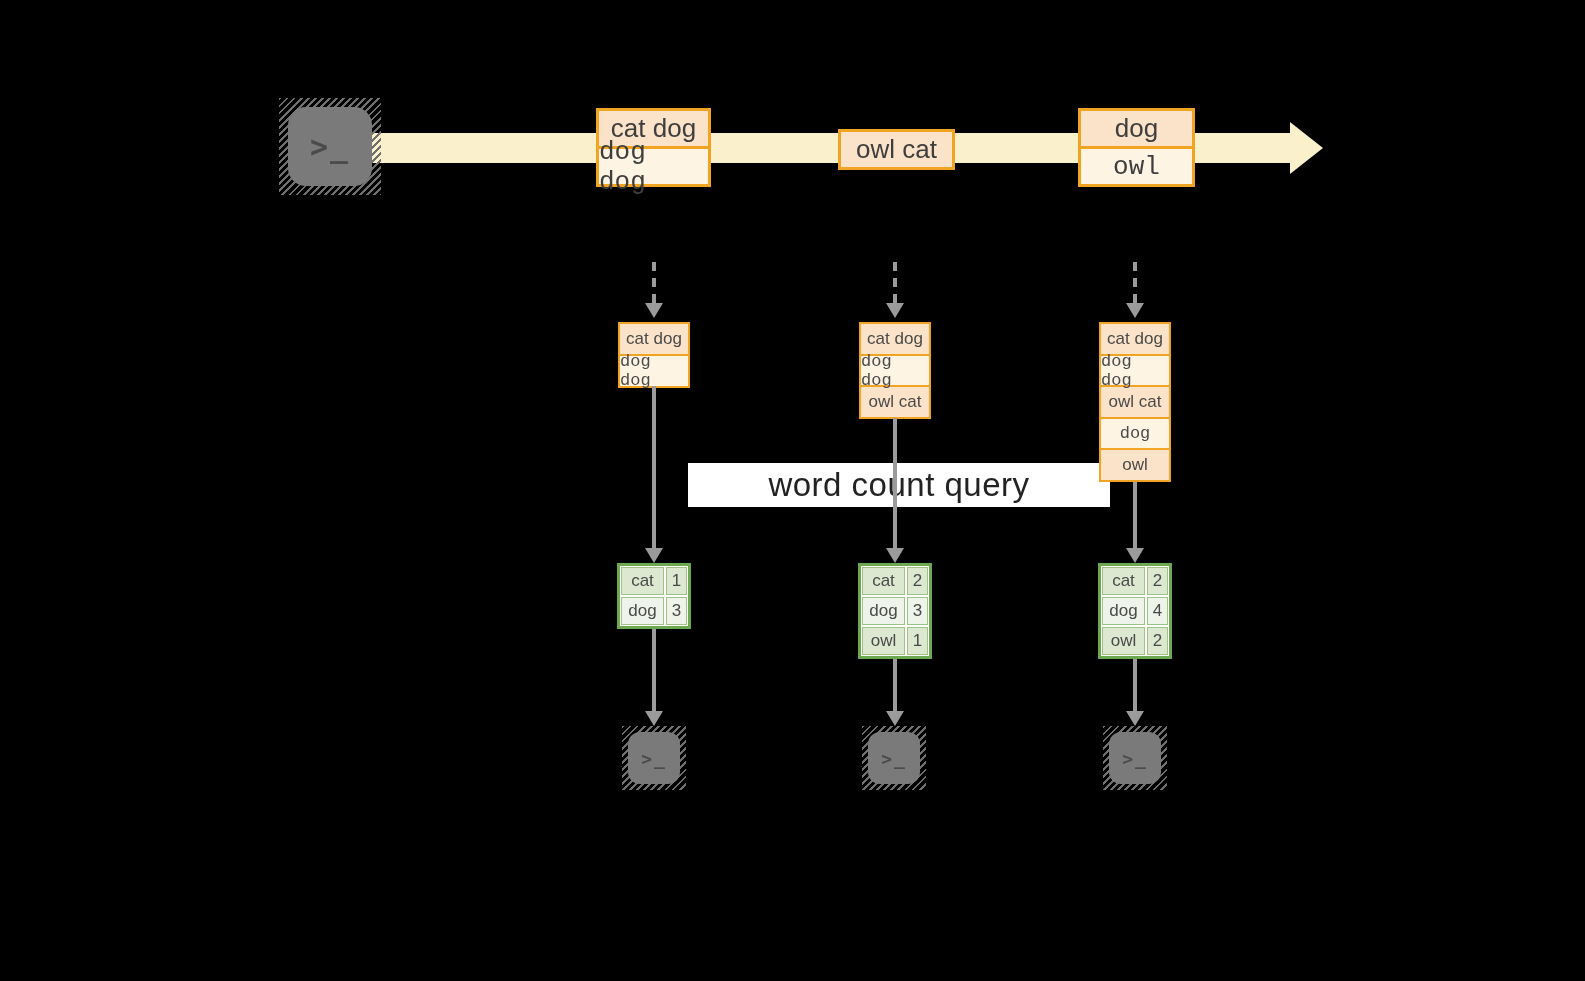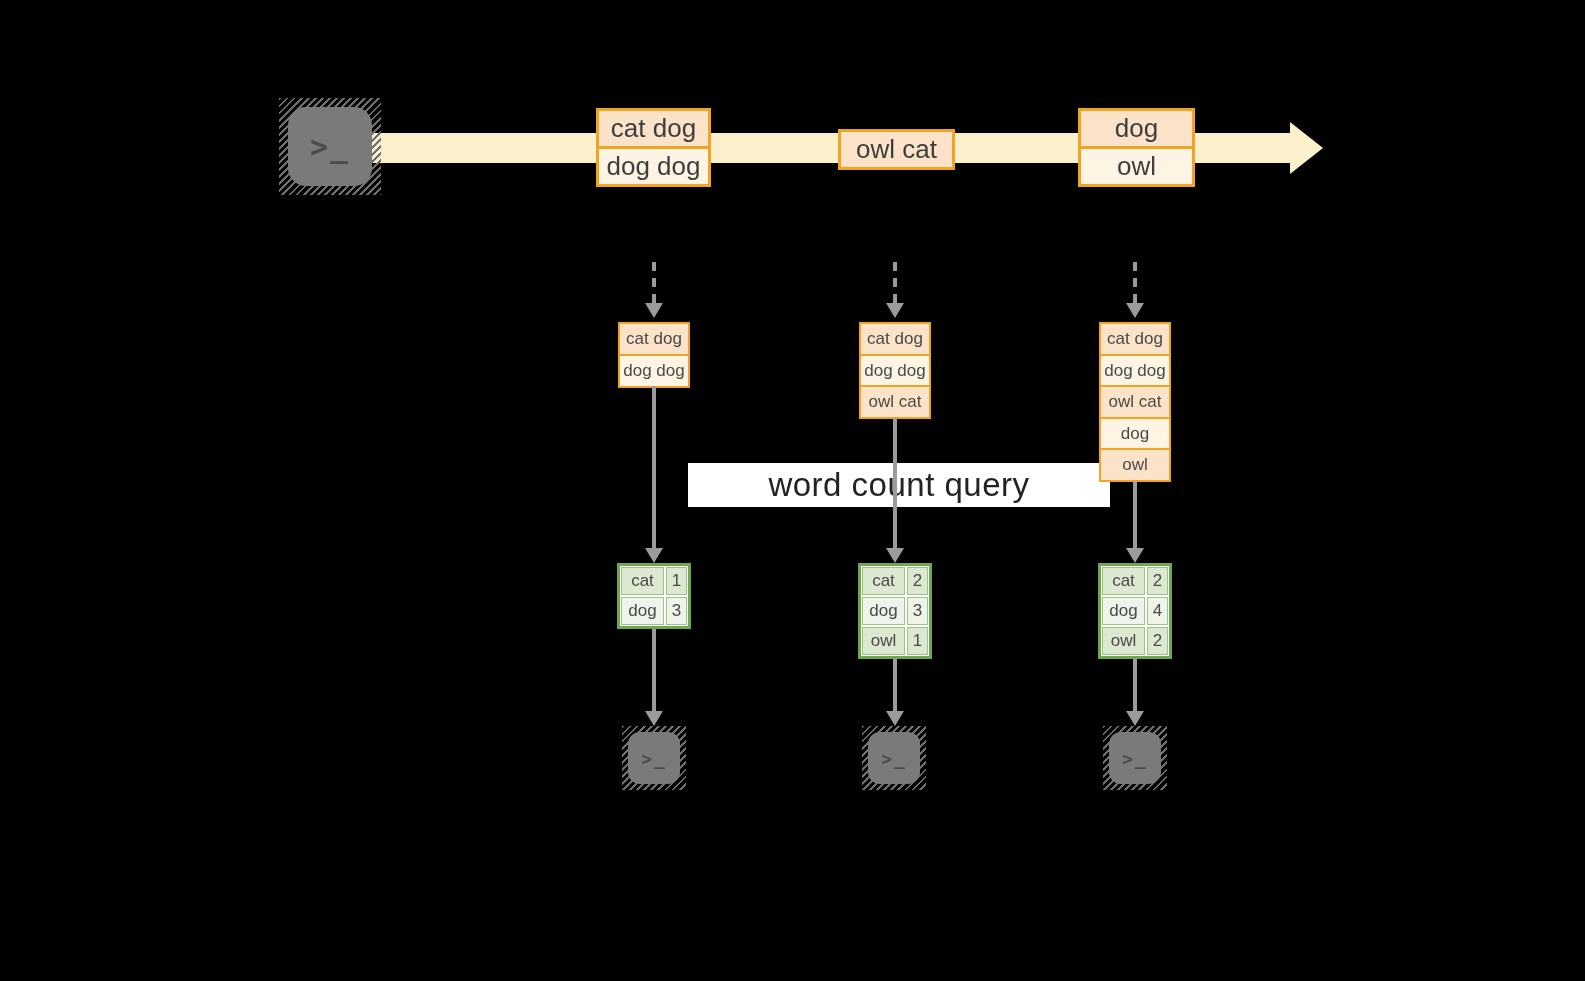--- a/index.html
+++ b/index.html
@@ -12,21 +12,21 @@
   
   .term{position:absolute;background:repeating-linear-gradient(135deg,#6f6f6f 0 2px,transparent 2px 5px);z-index:2;}
   .term-inner{position:absolute;display:flex;align-items:center;justify-content:center;background:#7a7a7a;}
   .term-glyph{font-family:"DejaVu Sans Mono",monospace;font-weight:bold;color:#4b4b4b;letter-spacing:2px;}
   
   .ebox{position:absolute;z-index:2;}
   .erow{box-sizing:border-box;height:41px;border:3px solid #F0A422;display:flex;align-items:center;justify-content:center;
         font-size:26px;color:#3e3e3e;}
   .erow + .erow{margin-top:-3px;}
   .peach{background:#FAE3C8;}
-  .cream{background:#FDF4E4;}
+  .cream{background:#FDF4E4;font-family:Liberation Mono, monospace;}
   
   .stack{position:absolute;width:72px;z-index:2;}
   .stack-row{box-sizing:border-box;height:34px;border:2.5px solid #F0A422;display:flex;align-items:center;justify-content:center;
              font-size:17px;color:#4a4a4a;}
   .stack-row + .stack-row{margin-top:-2.5px;}
   
   .query-band{position:absolute;left:688px;top:463px;width:422px;height:44px;background:#fff;z-index:1;
               display:flex;align-items:center;justify-content:center;}
   .query-label{font-size:33px;font-weight:300;color:#232323;letter-spacing:0.5px;}
   

